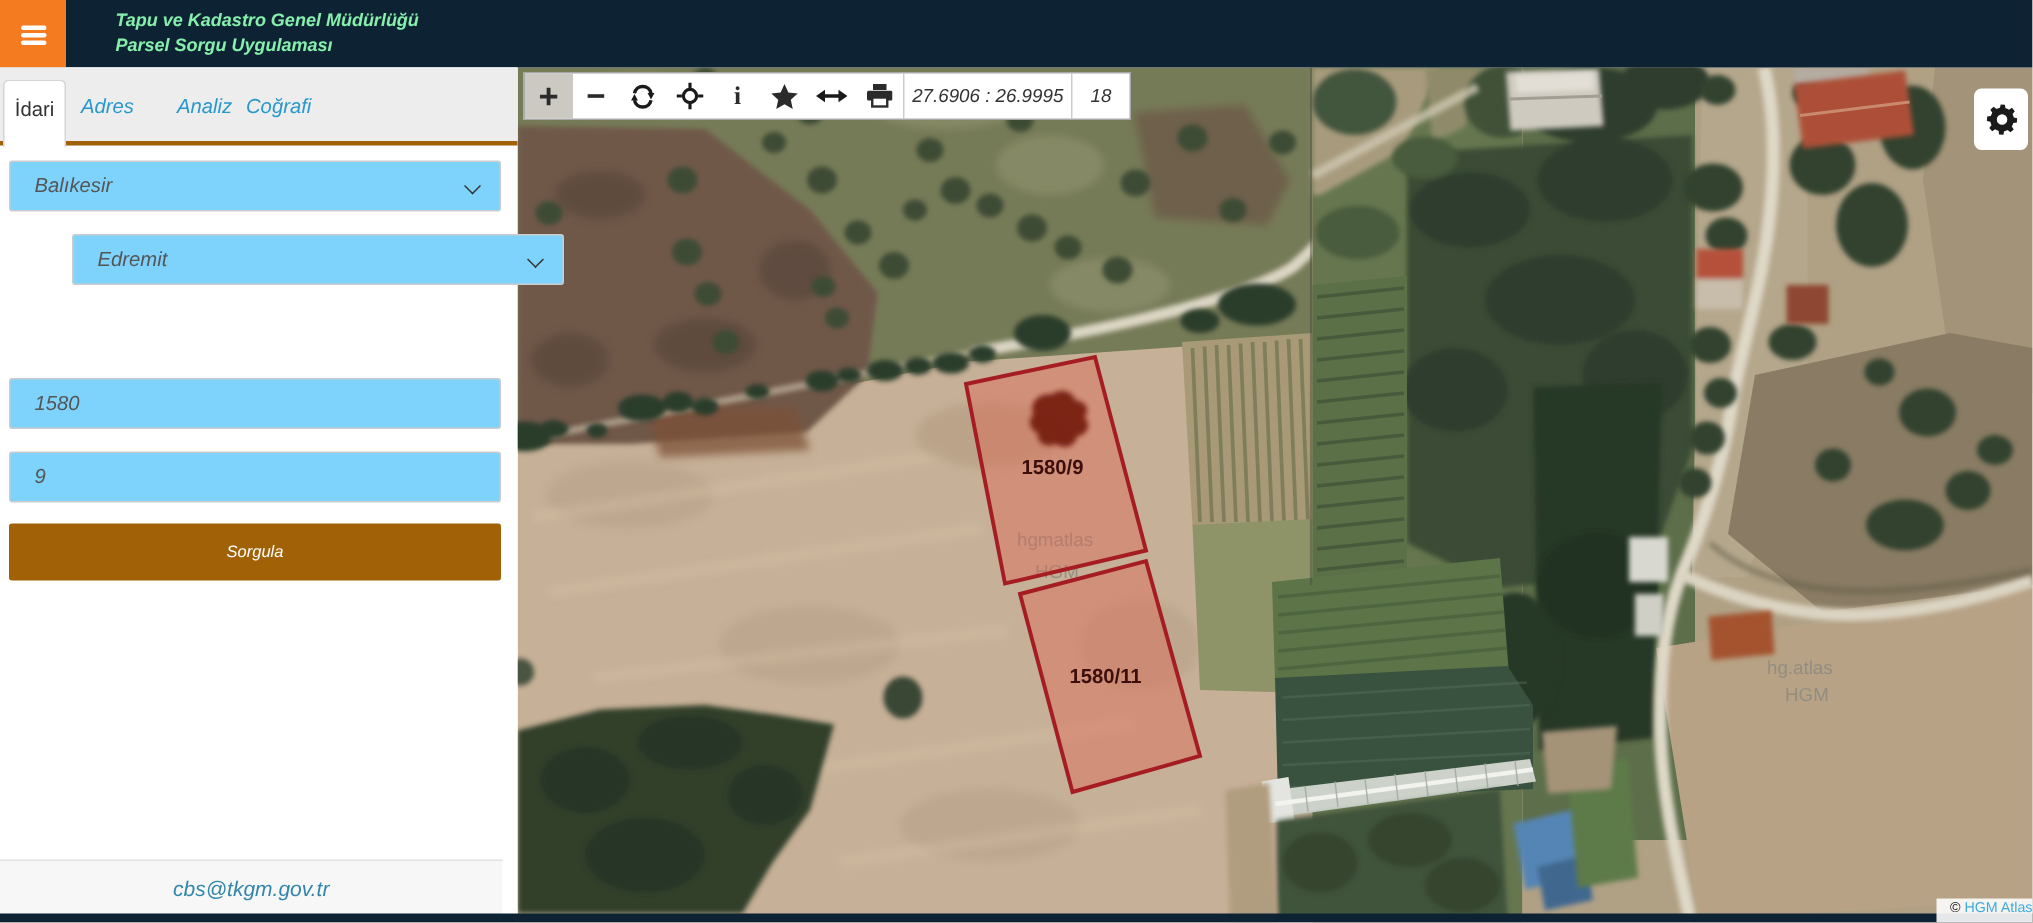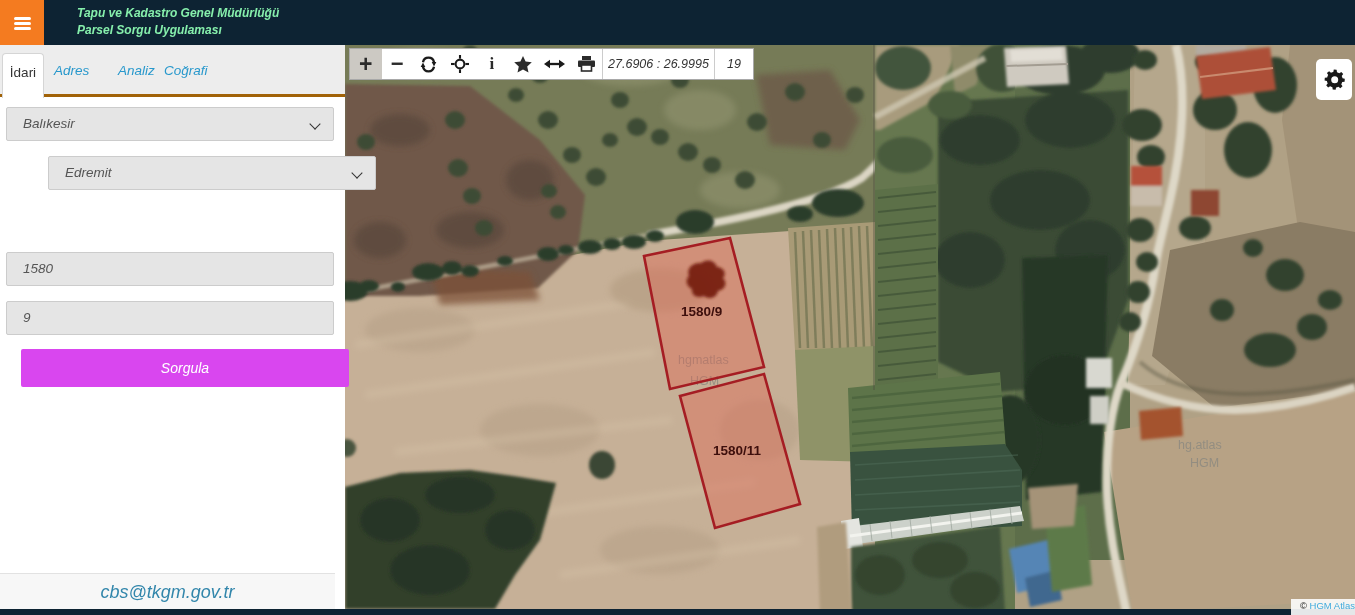--- a/index.html
+++ b/index.html
@@ -8,24 +8,24 @@
   
   #header { position:absolute; left:0; top:0; width:1355px; height:45px; background:#0d2333; }
   #burger { position:absolute; left:0; top:0; width:44px; height:45px; background:#f47b20; }
   .bbar { position:absolute; left:14px; width:17px; height:3px; background:#fff; border-radius:1.5px; }
   #title { position:absolute; left:57px; top:5px; color:#86efac; font-style:italic; font-weight:bold; font-size:12px; line-height:17px;margin-left:20px; }
   
   #sidebar { position:absolute; left:0; top:45px; width:345px; height:565px; background:#fff; }
   #tabstrip { position:absolute; left:0; top:0; width:345px; height:52px; background:#ededed; border-bottom:3px solid #a16207; }
   #tab-active { position:absolute; left:2px; top:8px; width:42px; height:45px; background:#fff; border:1px solid #d5d5d5; border-bottom:none; border-radius:4px 4px 0 0; z-index:2; color:#333; font-size:13.5px; text-align:center; line-height:38px; }
   .tab { position:absolute; top:0; height:52px; line-height:52px; color:#2898cc; font-style:italic; font-size:13.5px; }
-  .field { position:absolute; left:6px; width:328px; height:34px; background:#e5e5e5; border:1px solid #ccc; border-radius:2px; color:#555; font-style:italic; font-size:13.5px; line-height:32px; padding-left:16px; }
+  .field { position:absolute; left:6px; width:328px; height:34px; background:#7dd3fc; border:1px solid #ccc; border-radius:2px; color:#555; font-style:italic; font-size:13.5px; line-height:32px; padding-left:16px; }
   .caret { position:absolute; right:14px; top:12px; width:8px; height:8px; border-right:1.8px solid #333; border-bottom:1.8px solid #333; transform:rotate(45deg); }
-  #btn { position:absolute; left:6px; top:304px; width:328px; height:38px; background:#d946ef; color:#fff; font-style:italic; font-size:14px; text-align:center; line-height:38px; border-radius:2px;margin-left:15px; }
-  #sfooter { position:absolute; left:0; top:528px; width:335px; height:37px; background:#f7f7f7; border-top:1px solid #e2e2e2; color:#3286ab; font-style:italic; font-size:18px; text-align:center; line-height:36px; }
+  #btn { position:absolute; left:6px; top:304px; width:328px; height:38px; background:#a16207; color:#fff; font-style:italic; font-size:11px; text-align:center; line-height:38px; border-radius:2px; }
+  #sfooter { position:absolute; left:0; top:528px; width:335px; height:37px; background:#f7f7f7; border-top:1px solid #e2e2e2; color:#3286ab; font-style:italic; font-size:14px; text-align:center; line-height:36px; }
   
   #bbar { position:absolute; left:0; top:609px; width:1355px; height:6px; background:#0d2333; }
   
   #map { position:absolute; left:345px; top:45px; width:1010px; height:570px; }
   
   #toolbar { position:absolute; left:349px; top:48px; height:32px; background:#fff; border:1px solid #a8a8a8; display:flex; align-items:center; }
   .tbtn { width:31.5px; height:30px; display:flex; align-items:center; justify-content:center; color:#2b2b2b; }
   #tb-plus { background:#ccc9c3; font-weight:bold; font-size:23px; }
   .tsep { width:1px; height:30px; background:#ccc; }
   .tcoord { width:111px; text-align:center; font-style:italic; font-size:12.5px; color:#333; }
@@ -363,21 +363,21 @@
     <div class="tbtn">
       <svg width="17" height="16" viewBox="0 0 17 16">
           <rect x="4" y="0" width="9" height="4" fill="#2b2b2b"></rect>
           <rect x="0" y="4.5" width="17" height="6.5" rx="1" fill="#2b2b2b"></rect>
           <rect x="3.5" y="9" width="10" height="6" fill="#fff" stroke="#2b2b2b" stroke-width="1.6"></rect>
         </svg>
     </div>
     <div class="tsep"></div>
     <div class="tcoord">27.6906 : 26.9995</div>
     <div class="tsep"></div>
-    <div class="tzoom">19</div>
+    <div class="tzoom">18</div>
   </div>
 
   <div id="gear">
     <svg width="21" height="21" viewBox="0 0 21 21">
       <path fill="#1a1a1a" d="M12.6 0.8 L13 3.2 A7.5 7.5 0 0 1 15.3 4.2 L17.3 2.9 L19.2 5.1 L17.7 7 A7.5 7.5 0 0 1 18.5 9.3 L20.8 9.8 L20.6 12.7 L18.2 13 A7.5 7.5 0 0 1 17.2 15.3 L18.5 17.3 L16.3 19.2 L14.4 17.7 A7.5 7.5 0 0 1 12.1 18.5 L11.6 20.8 L8.7 20.6 L8.4 18.2 A7.5 7.5 0 0 1 6.1 17.2 L4.1 18.5 L2.2 16.3 L3.7 14.4 A7.5 7.5 0 0 1 2.9 12.1 L0.6 11.6 L0.8 8.7 L3.2 8.4 A7.5 7.5 0 0 1 4.2 6.1 L2.9 4.1 L5.1 2.2 L7 3.7 A7.5 7.5 0 0 1 9.3 2.9 L9.8 0.6 Z M10.7 7.2 A3.5 3.5 0 1 0 10.7 14.2 A3.5 3.5 0 1 0 10.7 7.2 Z"></path>
     </svg>
   </div>
 
   <div id="attr">© <span>HGM Atlas</span></div>
 

